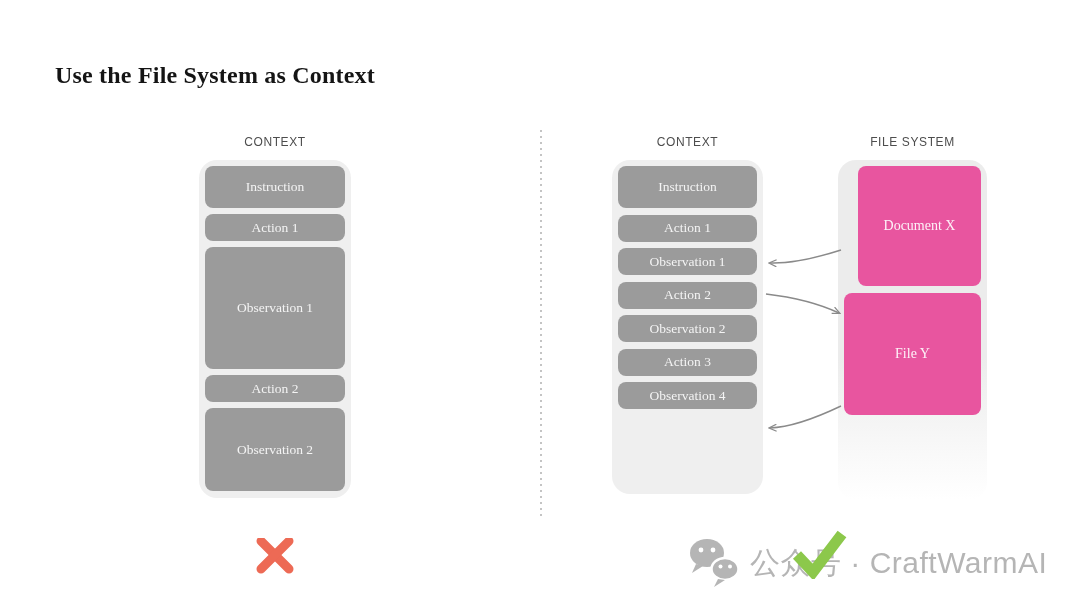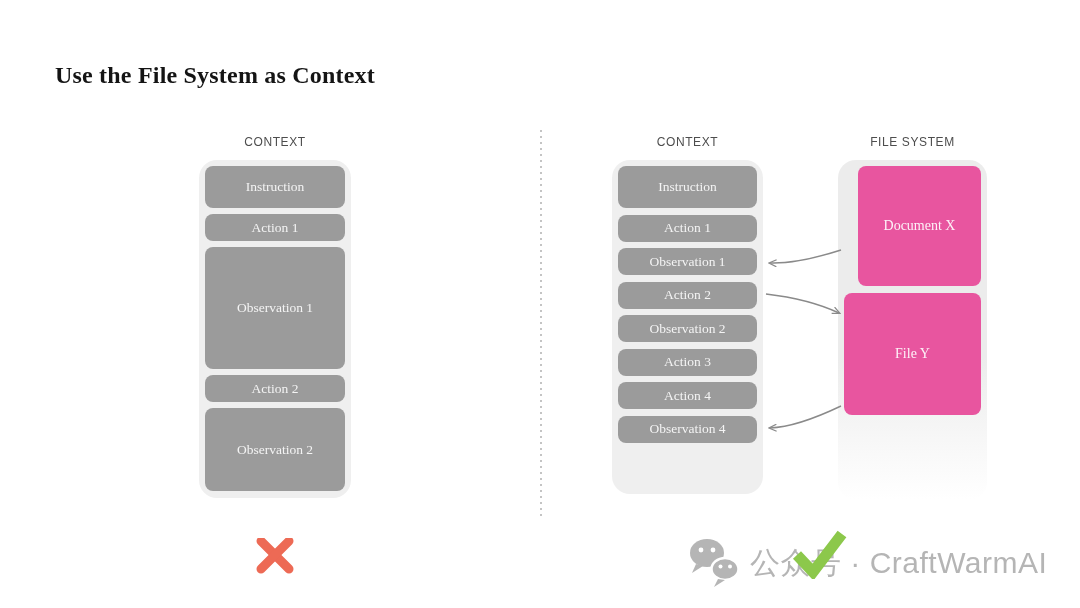--- a/index.html
+++ b/index.html
@@ -62,21 +62,20 @@
   </svg>
 
   <div class="col-heading heading-right-ctx">CONTEXT</div>
   <div class="container right-container">
     <div class="blk h-inst">Instruction</div>
     <div class="blk h-act">Action 1</div>
     <div class="blk h-act">Observation 1</div>
     <div class="blk h-act">Action 2</div>
     <div class="blk h-act">Observation 2</div>
     <div class="blk h-act">Action 3</div>
-    <div class="blk h-act">Action 4</div>
     <div class="blk h-act">Observation 4</div>
   </div>
 
   <div class="col-heading heading-fs">FILE SYSTEM</div>
   <div class="container fs-container">
     <div class="blk blk-pink h-doc">Document X</div>
     <div class="blk blk-pink h-file">File Y</div>
   </div>
 
   <svg class="arrows" viewBox="0 0 1080 608">

